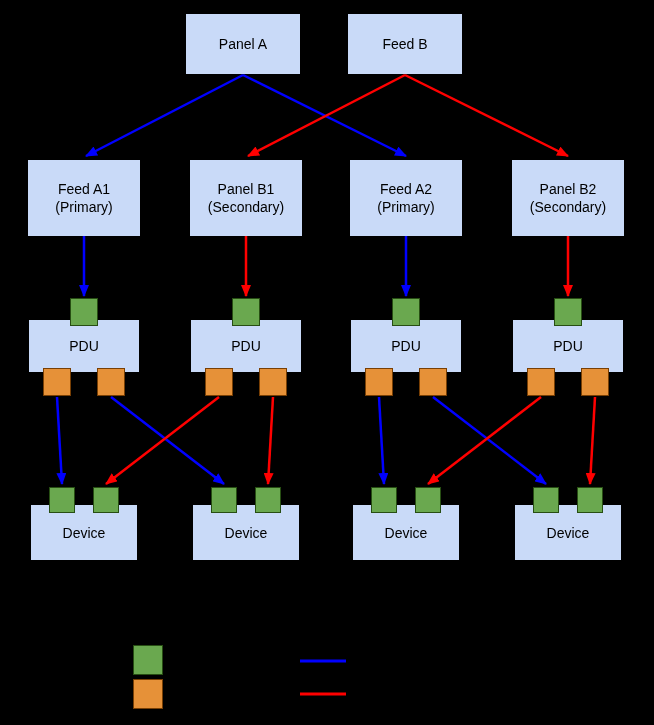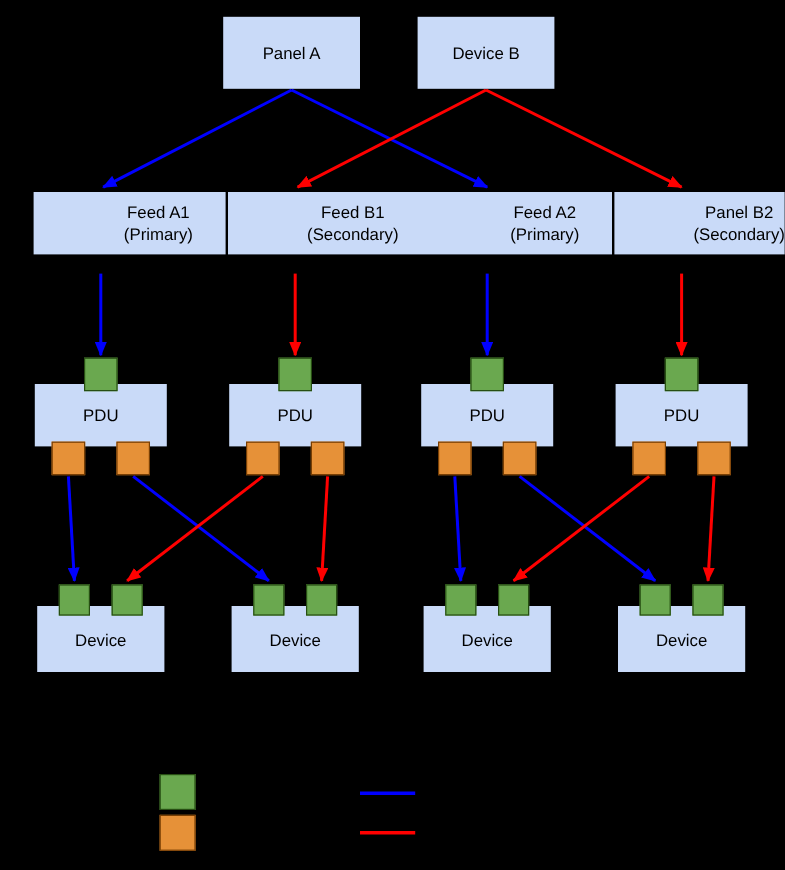--- a/index.html
+++ b/index.html
@@ -30,21 +30,21 @@
     color:#000;
     display:flex;
     flex-direction:column;
     align-items:center;
     justify-content:center;
     text-align:right;
     font-size:14px;
     line-height:18px;
   }
   .panel{top:14px;width:114px;height:60px;}
-  .feed{top:160px;width:112px;height:52px;padding-left:48px;}
+  .feed{top:160px;width:112px;height:76px;}
   .pdu{top:320px;width:110px;height:52px;}
   .device{top:505px;width:106px;height:55px;}
   .port{position:absolute;box-sizing:border-box;}
   .port.green{width:28px;height:28px;background:var(--port-green);border:1px solid #274e13;}
   .port.orange{width:28px;height:28px;background:var(--port-orange);border:1px solid #783f04;}
   .port.small{width:26px;height:26px;}
   .swatch{position:absolute;width:30px;height:30px;box-sizing:border-box;}
   .swatch.green{background:var(--port-green);border:1px solid #274e13;}
   .swatch.orange{background:var(--port-orange);border:1px solid #783f04;}
 </style>
@@ -84,29 +84,29 @@
     <line x1="595" y1="397" x2="590" y2="484" class="stroke-red" stroke-width="2.5" marker-end="url(#ah-red)"></line>
 
     <line x1="300" y1="661" x2="346" y2="661" class="stroke-blue" stroke-width="3"></line>
     <line x1="300" y1="694" x2="346" y2="694" class="stroke-red" stroke-width="3"></line>
   </svg>
 
   <div class="node panel" style="left:186px">
     <span>Panel A</span>
   </div>
   <div class="node panel" style="left:348px">
-    <span>Device B</span>
+    <span>Feed B</span>
   </div>
 
   <div class="node feed" style="left:28px">
     <span>Feed A1</span>
     <span>(Primary)</span>
   </div>
   <div class="node feed" style="left:190px">
-    <span>Feed B1</span>
+    <span>Panel B1</span>
     <span>(Secondary)</span>
   </div>
   <div class="node feed" style="left:350px">
     <span>Feed A2</span>
     <span>(Primary)</span>
   </div>
   <div class="node feed" style="left:512px">
     <span>Panel B2</span>
     <span>(Secondary)</span>
   </div>

